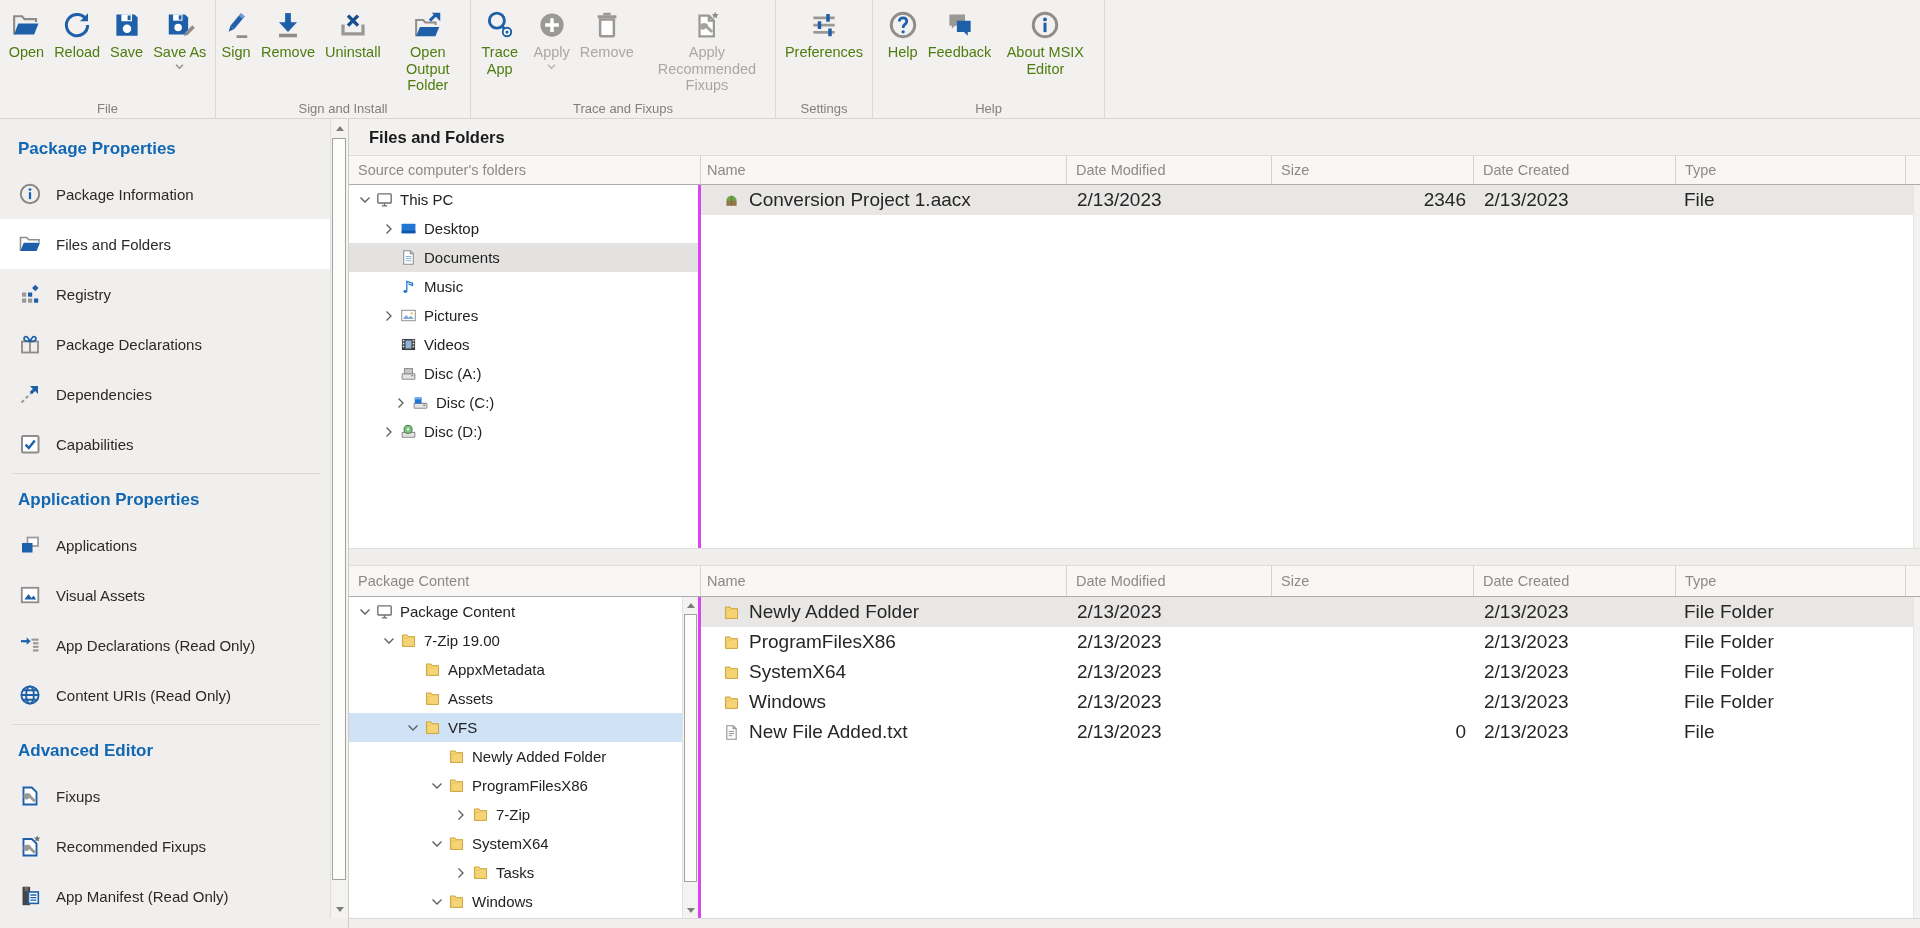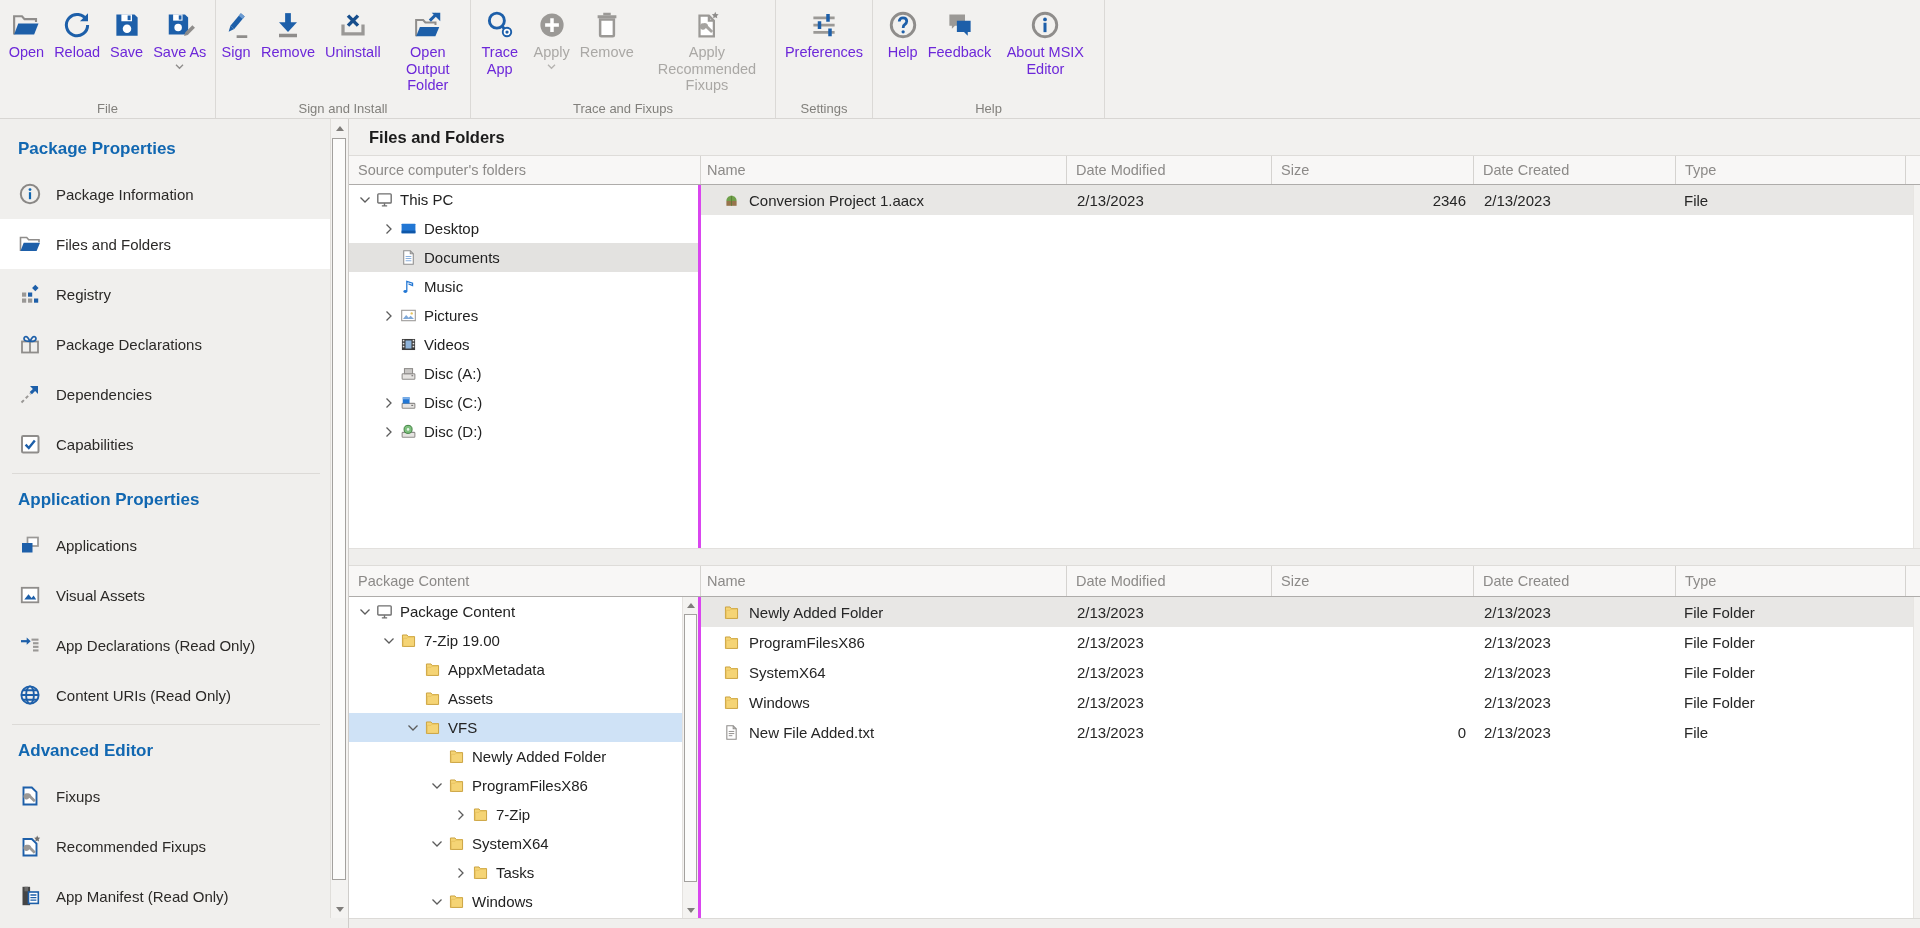--- a/index.html
+++ b/index.html
@@ -7,21 +7,21 @@
 body{font-family:"Liberation Sans","DejaVu Sans",sans-serif;background:#fff}
 .app{position:relative;width:1920px;height:928px;background:#fff;overflow:hidden}
 
 
 .ribbon{position:absolute;top:0;left:0;width:1920px;height:119px;background:#f2f1ef;border-bottom:1px solid #d8d6d3;display:flex}
 .rgroup{position:relative;height:100%;border-right:1px solid #dbd9d6;flex:0 0 auto}
 .rbtns{display:flex;justify-content:center;align-items:flex-start;padding-top:7px;height:96px}
 .rbtn{display:flex;flex-direction:column;align-items:center;padding:2px 5px;cursor:default}
 .ricon{height:32px;display:flex;align-items:center;justify-content:center}
 .ricon svg{width:30px;height:30px;display:block}
-.rlabel{margin-top:3px;font-size:14.5px;line-height:1.14;color:#6d28d9;text-align:center}
+.rlabel{margin-top:3px;font-size:14.5px;line-height:1.14;color:#4d7c0f;text-align:center}
 .rbtn.disabled .rlabel{color:#aaa8a5}
 .w52{max-width:52px}.w92{max-width:92px}.w138{max-width:138px}.w88{max-width:88px}
 .rdrop{margin-top:2px;height:8px;line-height:0}
 .rdrop svg{width:11px;height:7px}
 .rgrouplabel{position:absolute;bottom:2px;left:0;width:100%;text-align:center;font-size:13px;color:#82807c}
 
 
 .sidebar{position:absolute;top:119px;left:0;width:348px;height:809px;background:#f0efed}
 .side-items{position:absolute;left:0;top:0;width:330px;height:100%;overflow:hidden}
 .side-heading{padding:16px 0 10px 18px;font-size:17px;font-weight:700;color:#1167b1}
@@ -59,21 +59,21 @@
 .trow.sel-blue{background:#cfe2f6}
 .chev{width:16px;height:16px;flex:0 0 auto;margin-right:3px}
 .chev svg{width:16px;height:16px;display:block}
 .ticon{width:17px;height:17px;flex:0 0 auto;margin-right:7px}
 .ticon svg{width:17px;height:17px;display:block}
 .tlabel{white-space:nowrap}
 .tree-scrollbar{position:absolute;top:0;right:0;width:16px;height:100%;background:#f4f3f1;border-left:1px solid #e4e2df}
 .ts-btn{position:absolute;left:0;width:100%;height:16px;display:flex;align-items:center;justify-content:center}
 .ts-up{top:0}.ts-down{bottom:0}
 .ts-thumb{position:absolute;top:17px;left:1px;right:1px;height:268px;background:#fcfcfb;border:1px solid #a3a19e}
-.lrow{height:30px;display:flex;align-items:center;font-size:15px;color:#262626;cursor:default}
+.lrow{height:30px;display:flex;align-items:center;font-size:19px;color:#262626;cursor:default}
 .lrow.selected{background:#e8e7e5}
 .cell{display:flex;align-items:center;overflow:hidden;white-space:nowrap;flex:0 0 auto}
 .c-name{width:366px;padding-left:22px}
 .c-name .ticon{margin-right:9px}
 .c-mod{width:205px;padding-left:10px}
 .c-size{width:202px;justify-content:flex-end;padding-right:8px}
 .c-created{width:202px;padding-left:10px}
 .c-type{flex:1;padding-left:8px}
 .splitter{height:17px;background:#efeeec;border-top:1px solid #e2e0dd}
 .bottom-strip{height:10px;background:#f0efed;border-top:1px solid #dcdad7}
@@ -567,21 +567,21 @@
           <span class="chev"></span>
           <span class="ticon">
               <svg viewBox="0 0 16 16">
                 <rect x="2" y="8.2" width="12" height="5.2" rx="0.8" fill="#e6e4e2" stroke="#8f8d8b" stroke-width="1"></rect>
                 <rect x="4.2" y="3.4" width="7.6" height="4.8" fill="#c9c7c5" stroke="#8f8d8b" stroke-width="1"></rect>
                 <rect x="10.8" y="9.6" width="1.6" height="1" fill="#6f6d6b"></rect>
               </svg>
             </span>
           <span class="tlabel">Disc (A:)</span>
         </div>
-        <div class="trow" style="padding-left:32px">
+        <div class="trow" style="padding-left:44px">
           <span class="chev">
               <svg viewBox="0 0 16 16">
                 <path d="M5.5 3.5L10 8l-4.5 4.5" fill="none" stroke="#5c5c5c" stroke-width="1.3"></path>
               </svg>
             </span>
           <span class="ticon">
               <svg viewBox="0 0 16 16">
                 <rect x="2" y="8.8" width="12" height="4.6" rx="0.8" fill="#e6e4e2" stroke="#8f8d8b" stroke-width="1"></rect>
                 <rect x="10.6" y="10.2" width="1.8" height="1" fill="#6f6d6b"></rect>
                 <rect x="2.6" y="3" width="6.4" height="6" fill="#2277d4"></rect>

